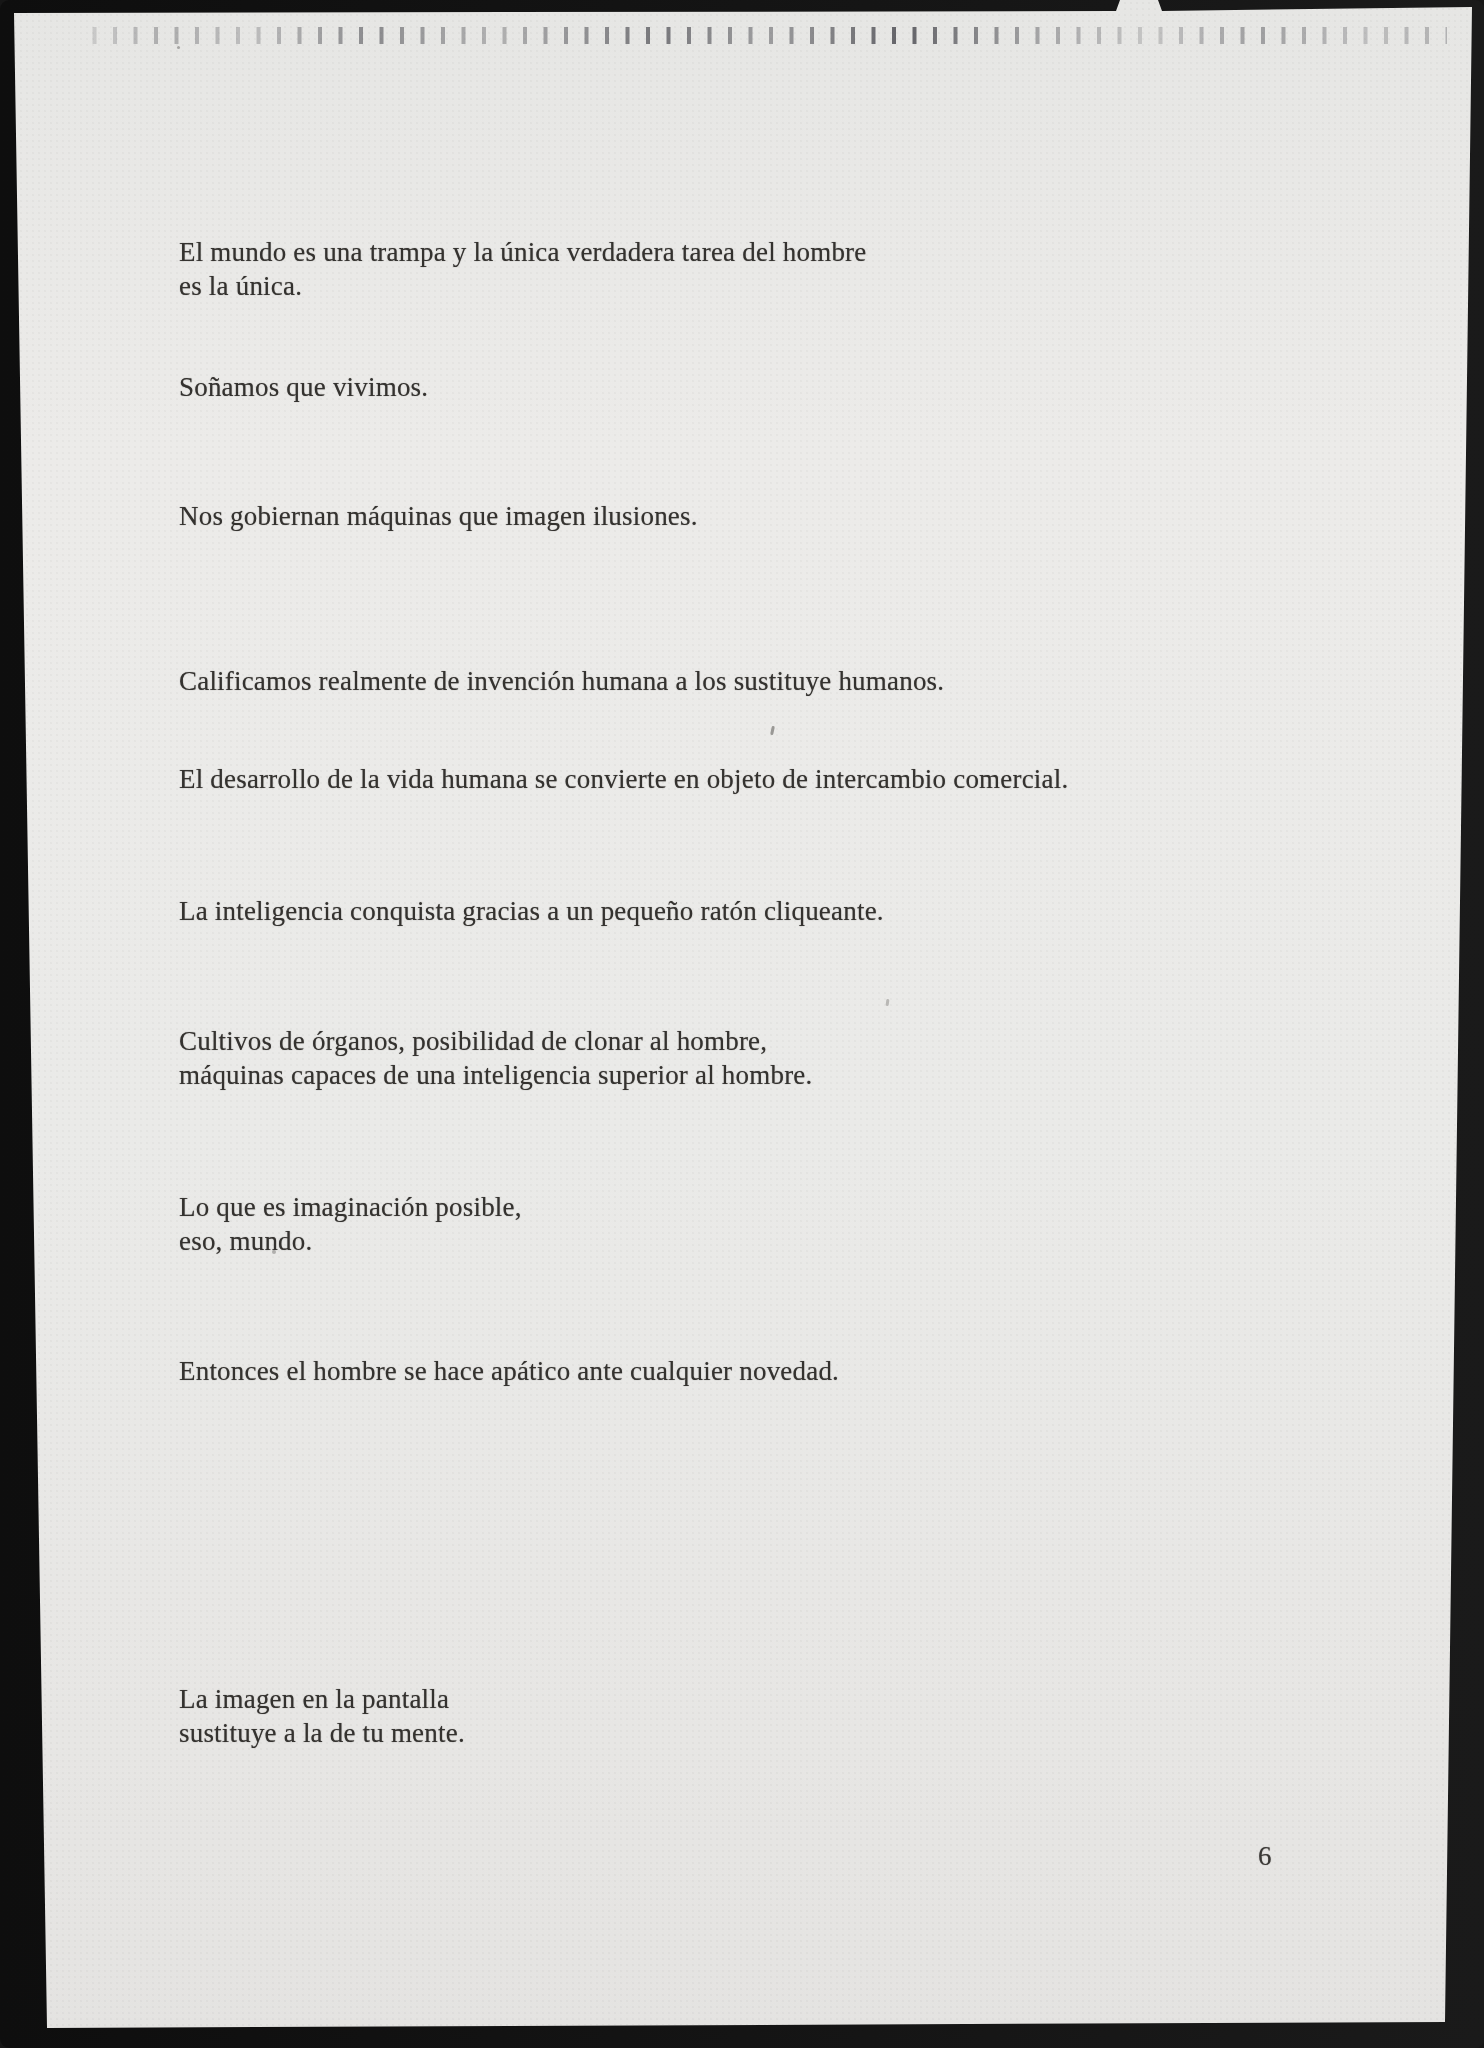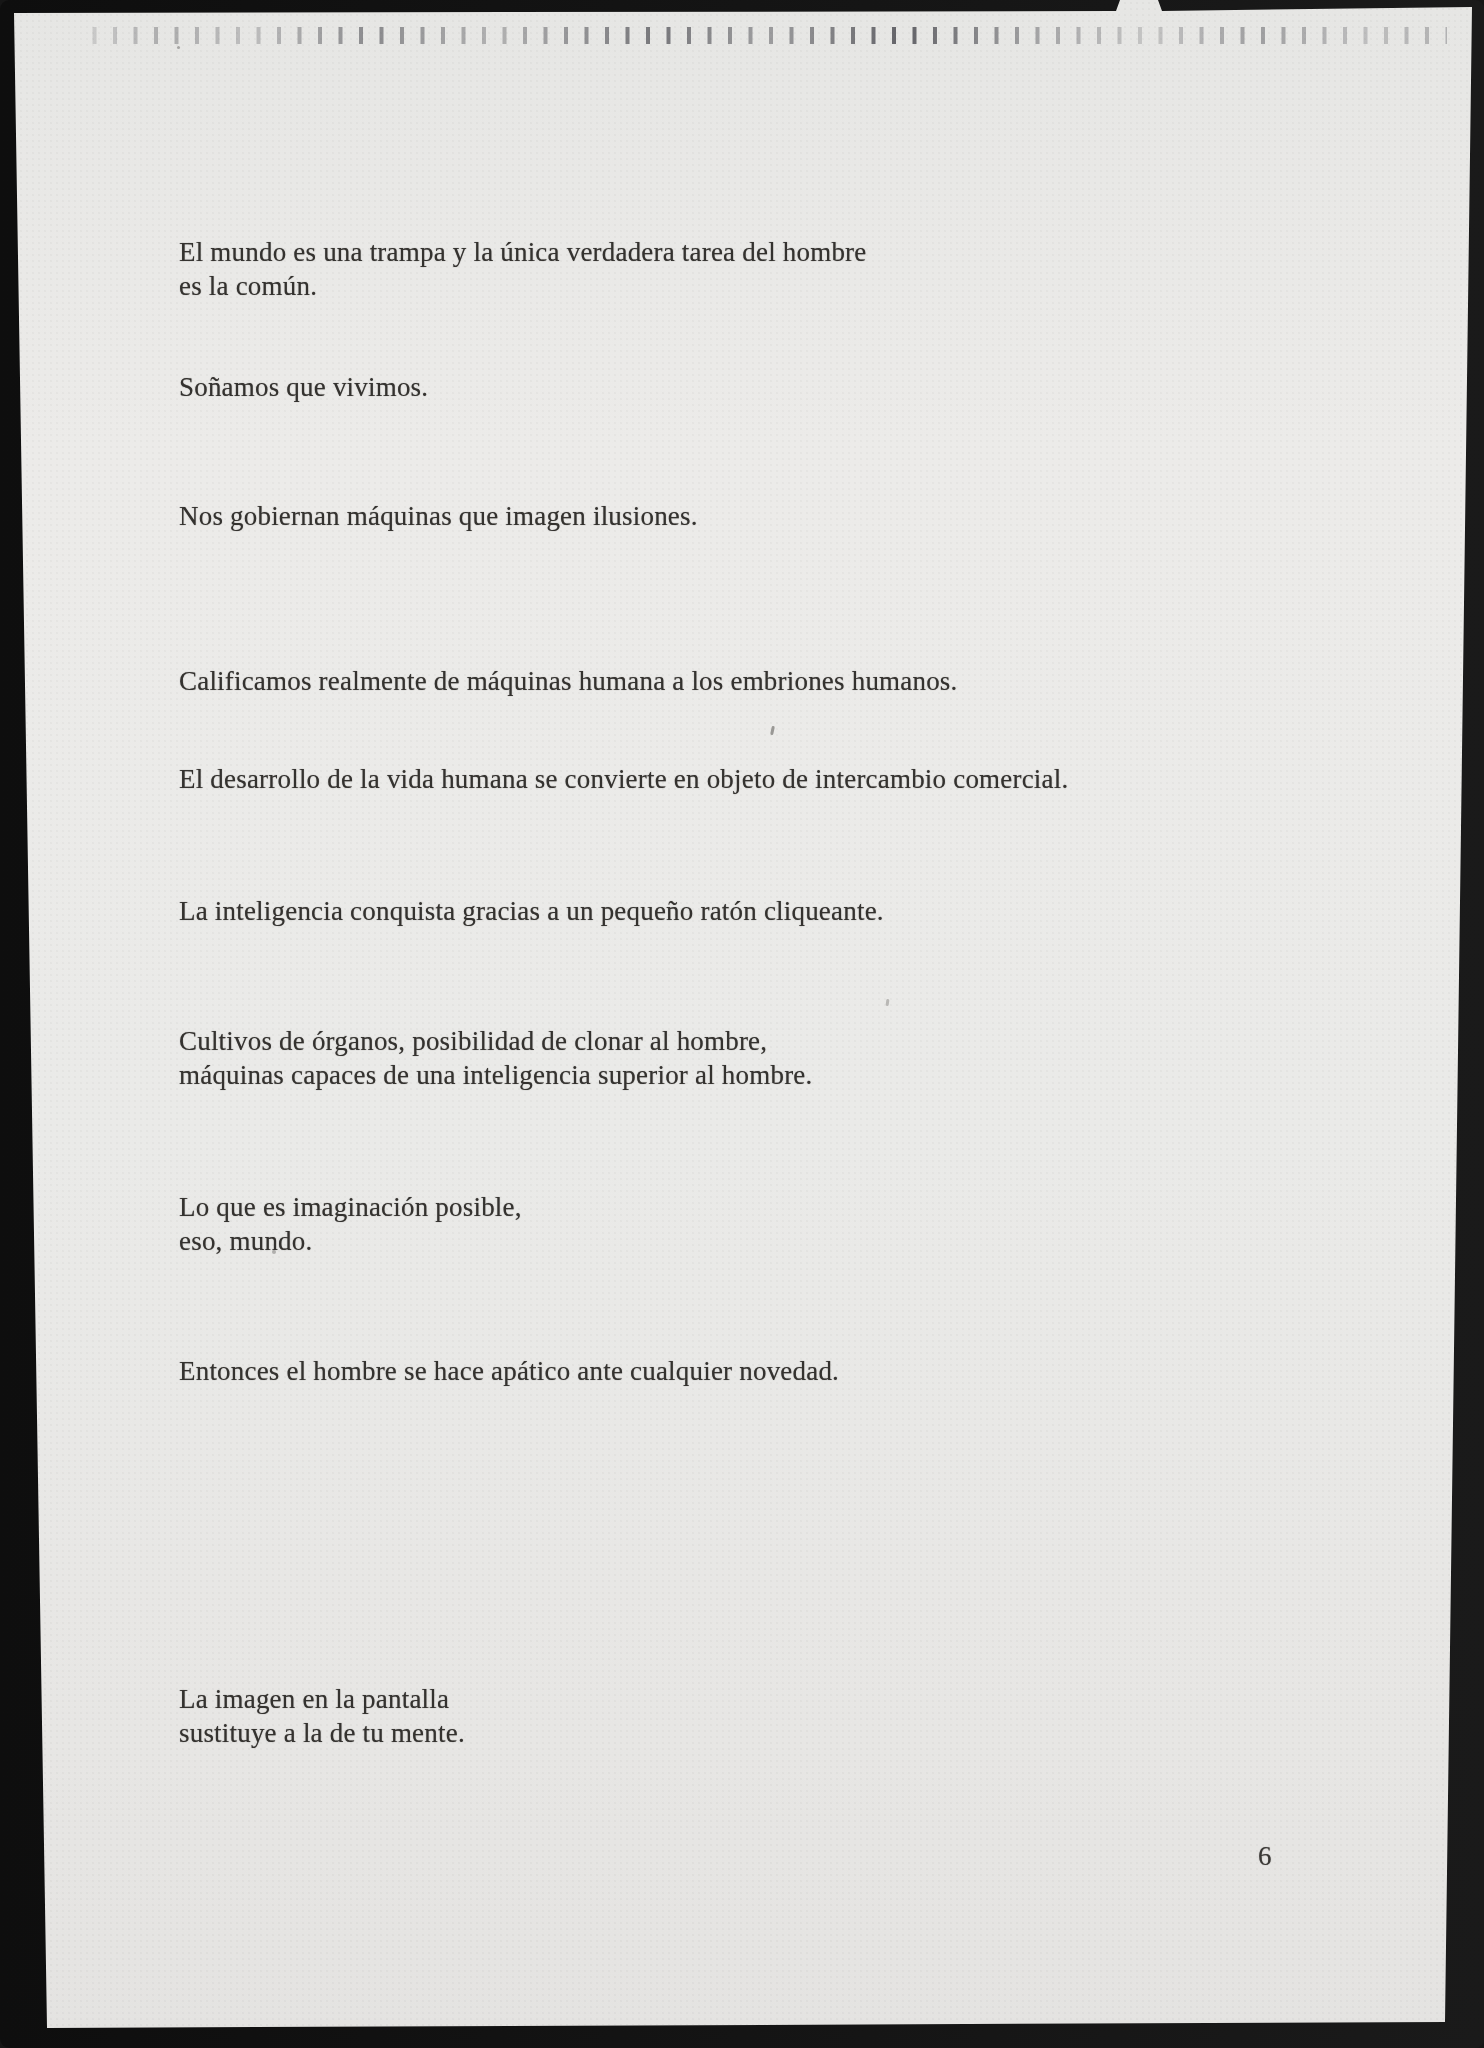--- a/index.html
+++ b/index.html
@@ -98,33 +98,33 @@
 </style>
 </head>
 <body>
 
 <div class="scan">
   <div class="paper"></div>
   <div class="stitches"></div>
 
   <p class="para" style="top:236px">
     <span class="line">El mundo es una trampa y la única verdadera tarea del hombre</span>
-    <span class="line">es la común.</span>
+    <span class="line">es la única.</span>
   </p>
 
   <p class="para" style="top:371px">
     <span class="line">Soñamos que vivimos.</span>
   </p>
 
   <p class="para" style="top:500px">
     <span class="line">Nos gobiernan máquinas que imagen ilusiones.</span>
   </p>
 
   <p class="para" style="top:665px">
-    <span class="line">Calificamos realmente de máquinas humana a los embriones humanos.</span>
+    <span class="line">Calificamos realmente de invención humana a los sustituye humanos.</span>
   </p>
 
   <p class="para" style="top:763px">
     <span class="line">El desarrollo de la vida humana se convierte en objeto de intercambio comercial.</span>
   </p>
 
   <p class="para" style="top:895px">
     <span class="line">La inteligencia conquista gracias a un pequeño ratón cliqueante.</span>
   </p>
 

